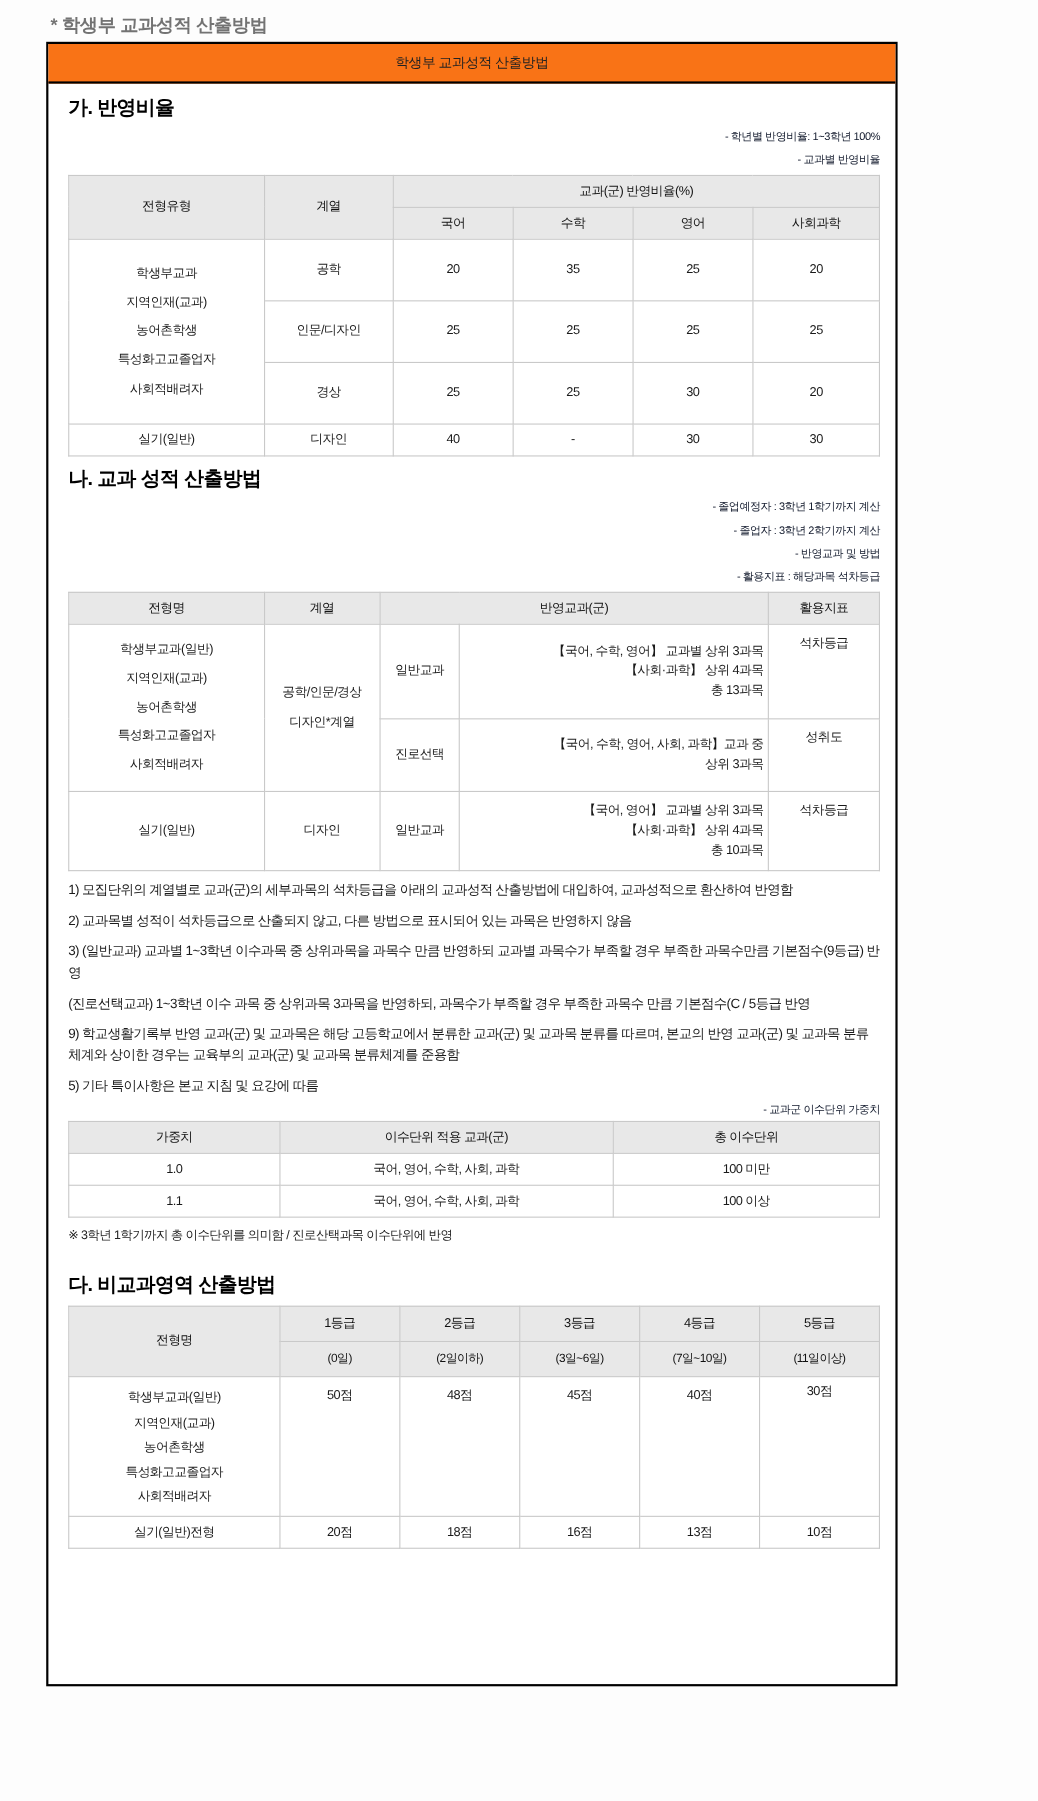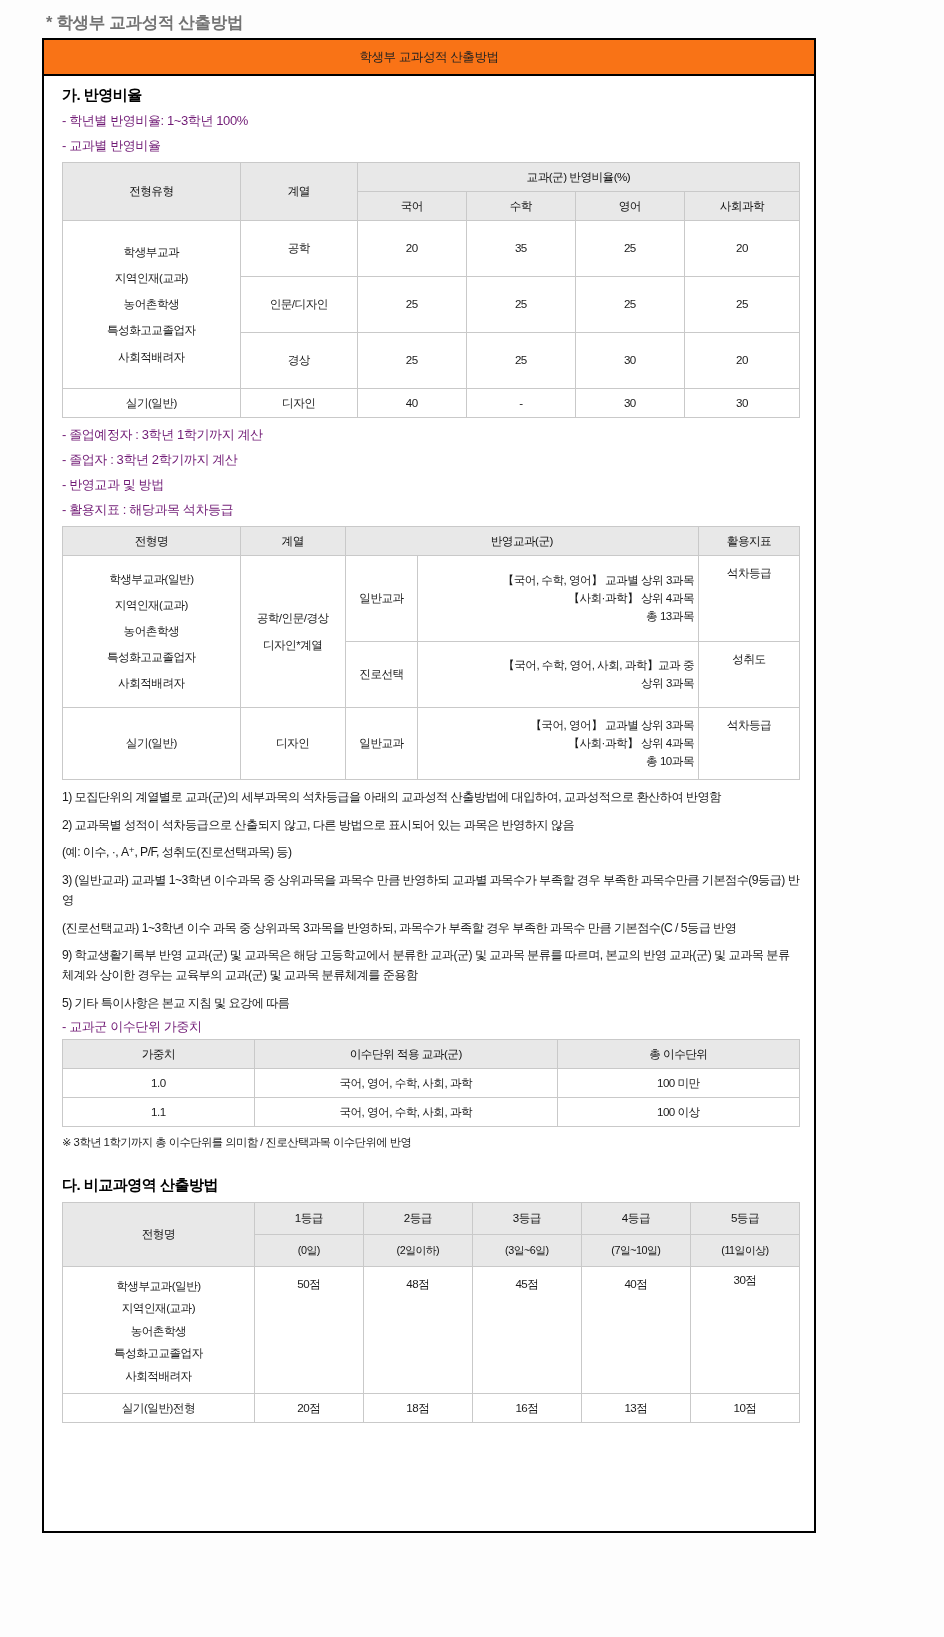--- a/index.html
+++ b/index.html
@@ -59,33 +59,34 @@
     letter-spacing: -0.4px;
     color: #222;
   }
 
   .body-area {
     padding: 8px 14px 10px 18px;
   }
 
   h3.sec {
     margin: 6px 0 7px 0;
-    font-size: 15px;
+    font-size: 18px;
     font-weight: bold;
     letter-spacing: -0.5px;
     color: #000;
   }
   h3.sec.tight { margin-top: 2px; }
   h3.sec.gap { margin-top: 26px; }
 
   p.bullet {
     margin: 0 0 7px 0;
-    font-size: 13px;
+    font-size: 10px;
     letter-spacing: -0.4px;
-    color: #701a75;
+    color: #0f172a;
+    text-align: right;
   }
 
   p.note {
     margin: 0 0 8px 0;
     font-size: 12.2px;
     letter-spacing: -0.55px;
     line-height: 1.62;
     color: #1a1a1a;
   }
   p.note.last { margin-bottom: 4px; }
@@ -212,20 +213,21 @@
             <td>실기(일반)</td>
             <td>디자인</td>
             <td>40</td>
             <td>-</td>
             <td>30</td>
             <td>30</td>
           </tr>
         </tbody>
       </table>
 
+      <h3 class="sec">나. 교과 성적 산출방법</h3>
       <p class="bullet">- 졸업예정자 : 3학년 1학기까지 계산</p>
       <p class="bullet">- 졸업자 : 3학년 2학기까지 계산</p>
       <p class="bullet">- 반영교과 및 방법</p>
       <p class="bullet">- 활용지표 : 해당과목 석차등급</p>
 
       <table class="t2">
         <colgroup>
           <col style="width:176px">
             <col style="width:104px">
           <col style="width:72px">
@@ -278,21 +280,20 @@
               <div>【사회·과학】 상위 4과목</div>
               <div>총 10과목</div>
             </td>
             <td style="height:72px; vertical-align:top; padding-top:8px">석차등급</td>
           </tr>
         </tbody>
       </table>
 
       <p class="note">1) 모집단위의 계열별로 교과(군)의 세부과목의 석차등급을 아래의 교과성적 산출방법에 대입하여, 교과성적으로 환산하여 반영함</p>
       <p class="note">2) 교과목별 성적이 석차등급으로 산출되지 않고, 다른 방법으로 표시되어 있는 과목은 반영하지 않음</p>
-      <p class="note">(예: 이수, ·, A⁺, P/F, 성취도(진로선택과목) 등)</p>
       <p class="note">3) (일반교과) 교과별 1~3학년 이수과목 중 상위과목을 과목수 만큼 반영하되 교과별 과목수가 부족할 경우 부족한 과목수만큼 기본점수(9등급) 반영</p>
       <p class="note">(진로선택교과) 1~3학년 이수 과목 중 상위과목 3과목을 반영하되, 과목수가 부족할 경우 부족한 과목수 만큼 기본점수(C / 5등급 반영</p>
       <p class="note">9) 학교생활기록부 반영 교과(군) 및 교과목은 해당 고등학교에서 분류한 교과(군) 및 교과목 분류를 따르며, 본교의 반영 교과(군) 및 교과목 분류 체계와 상이한 경우는 교육부의 교과(군) 및 교과목 분류체계를 준용함</p>
       <p class="note last">5) 기타 특이사항은 본교 지침 및 요강에 따름</p>
 
       <p class="bullet" style="margin-bottom:3px">- 교과군 이수단위 가중치</p>
 
       <table class="t3">
         <colgroup>
           <col style="width:190px">

